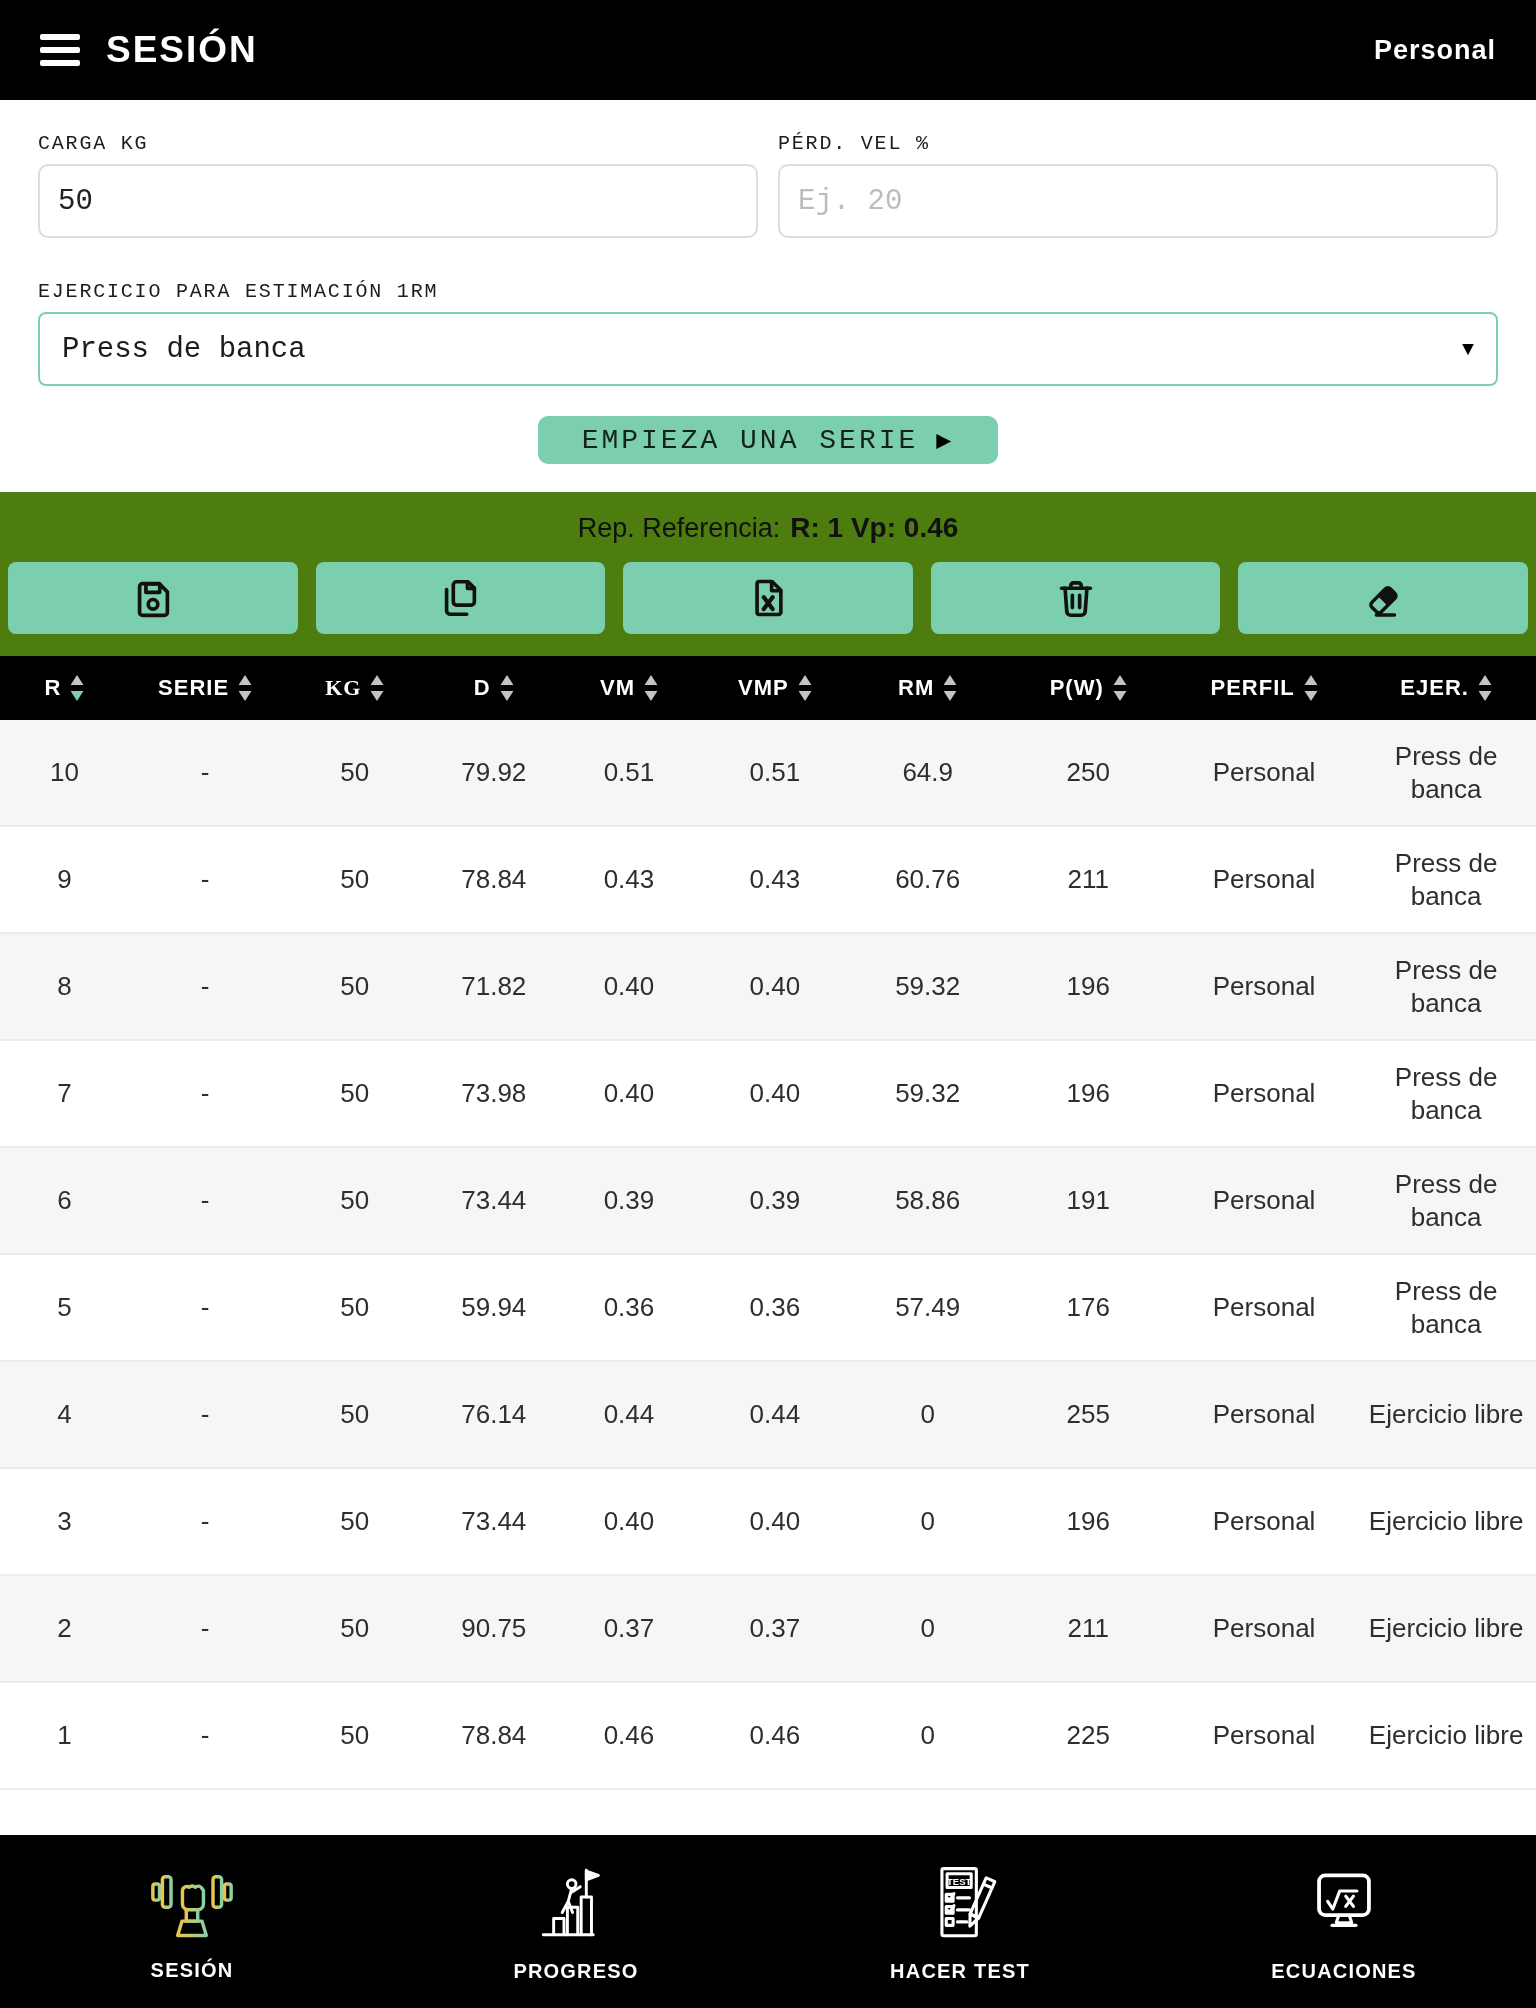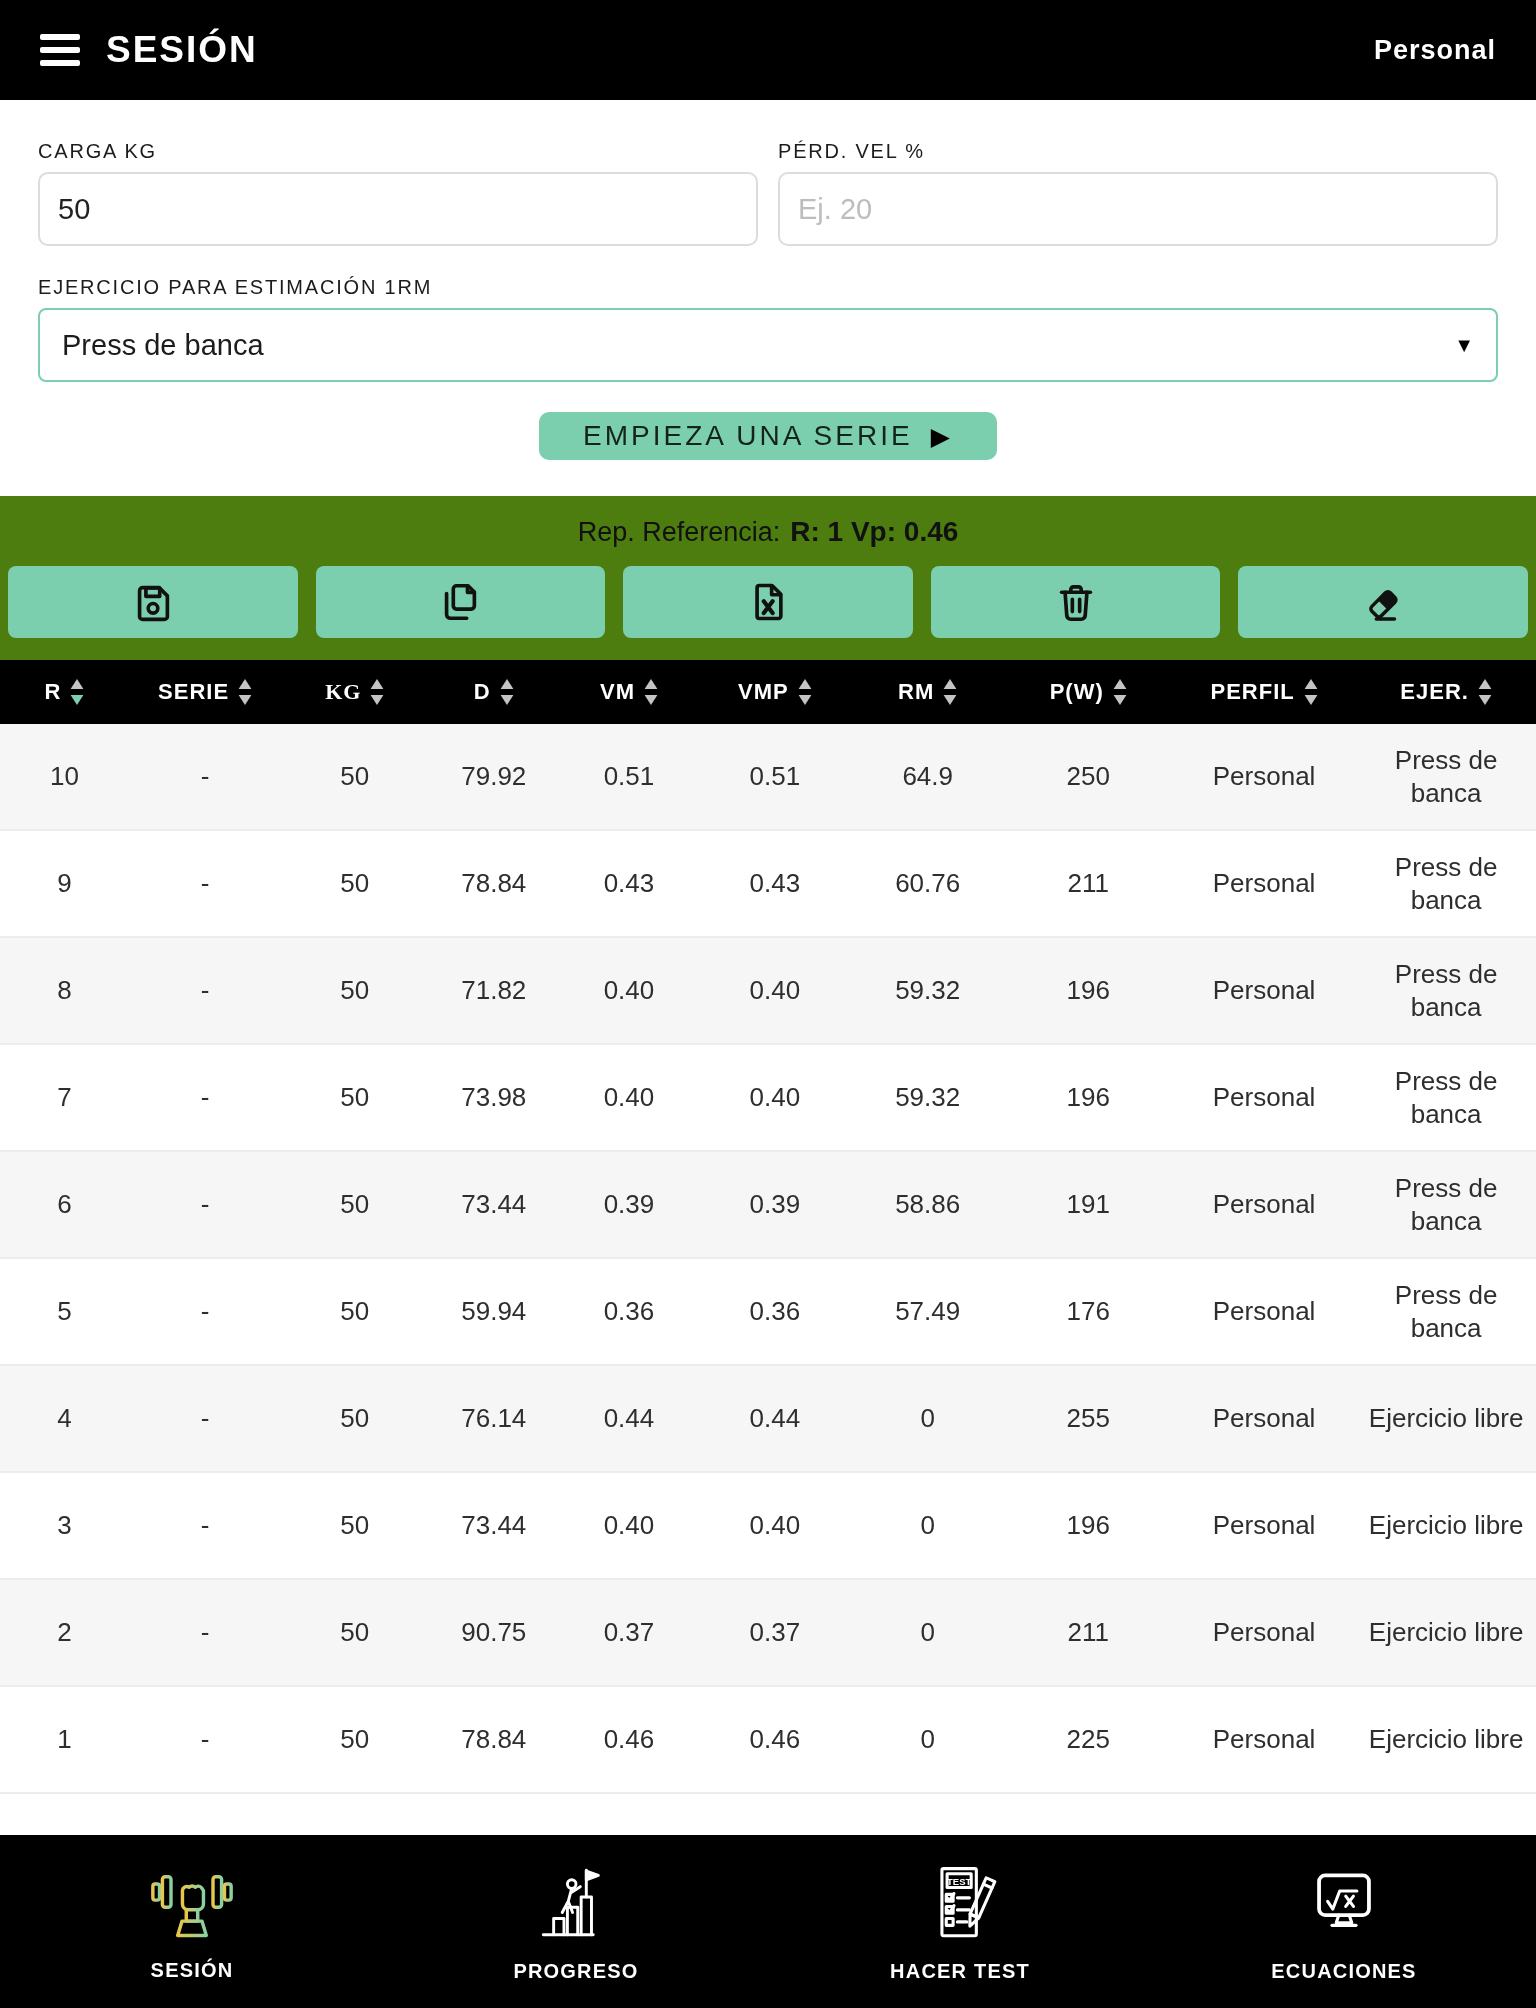--- a/index.html
+++ b/index.html
@@ -7,30 +7,30 @@
     width:1536px;height:2008px;position:relative;overflow:hidden;
     background:#fff;font-family:"Liberation Sans","DejaVu Sans",sans-serif;
   }
   
   .app-header{height:100px;background:#000;display:flex;align-items:center;padding:0 40px;box-sizing:border-box;}
   .burger{width:40px;display:flex;flex-direction:column;gap:7px;cursor:pointer;}
   .burger span{display:block;height:6px;background:#fff;border-radius:2px;}
   .app-title{color:#fff;font-size:37px;font-weight:bold;letter-spacing:2px;margin-left:26px;}
   .profile{margin-left:auto;color:#fff;font-size:27px;font-weight:bold;letter-spacing:1px;cursor:pointer;}
   
-  .form{padding:12px 38px;}
+  .form{padding:4px 38px;font-family:Liberation Mono, monospace;}
   .row2{display:flex;gap:20px;}
   .field{flex:1;min-width:0;}
   .field-label{margin-top:28px;font-size:20px;letter-spacing:1.8px;color:#1c1c1c;}
   input.text-input{
     margin-top:9px;width:100%;box-sizing:border-box;height:74px;border:2px solid #dcdcdc;
     border-radius:10px;font-size:29px;padding:0 18px;color:#222;outline:none;background:#fff;font-family:inherit;
   }
   input.text-input::placeholder{color:#bdbdbd;}
-  .select-label{margin-top:30px;}
+  .select-label{margin-top:42px;}
   .select{
     margin-top:9px;height:70px;border:2px solid #7ccfae;border-radius:8px;background:#fff;
     display:flex;align-items:center;justify-content:space-between;padding:0 22px;
     font-size:29px;color:#1c1c1c;cursor:pointer;
   }
   .select .chev{font-size:20px;color:#000;}
   .start-wrap{display:flex;justify-content:center;margin-top:30px;}
   .start-btn{
     background:#7ccfae;border:none;border-radius:10px;height:48px;padding:0 44px;
     font-size:28px;letter-spacing:3px;color:#14241d;display:flex;align-items:center;gap:18px;

